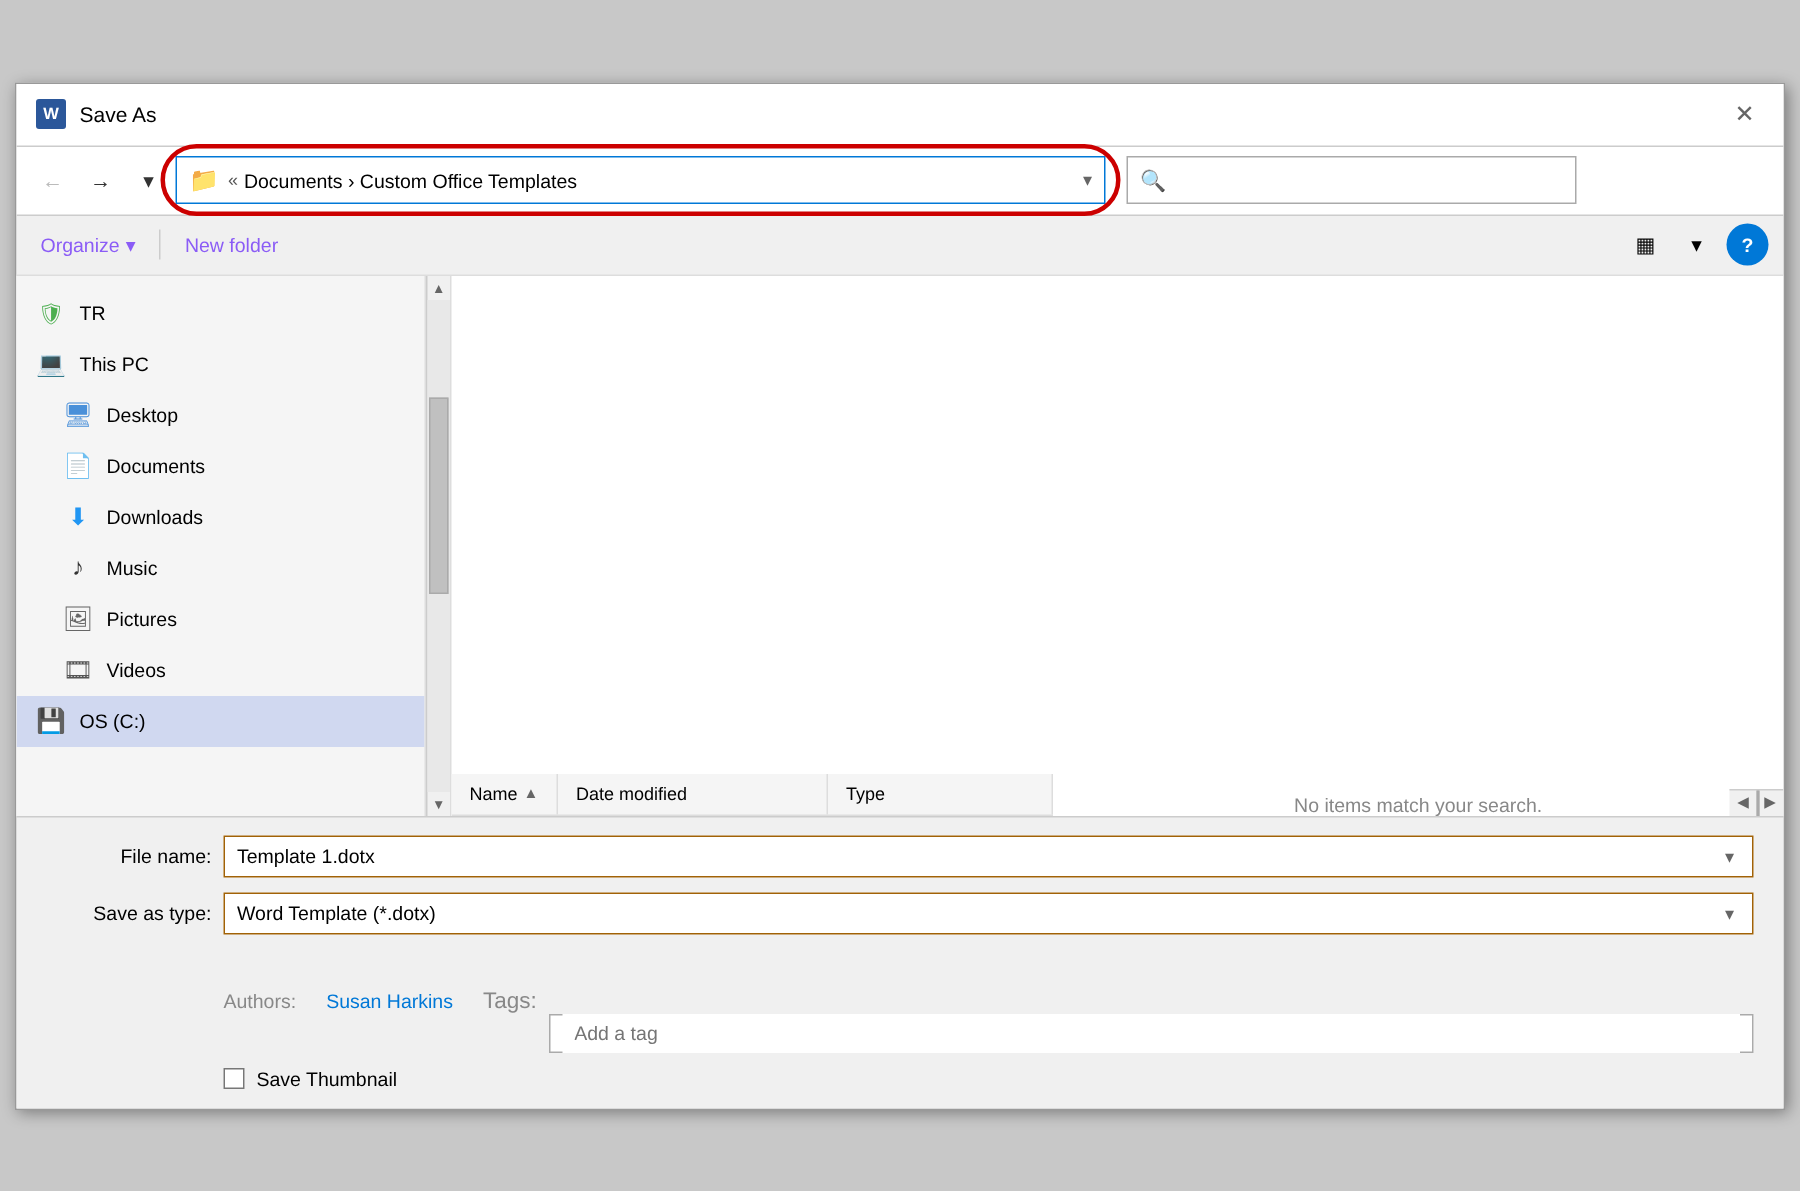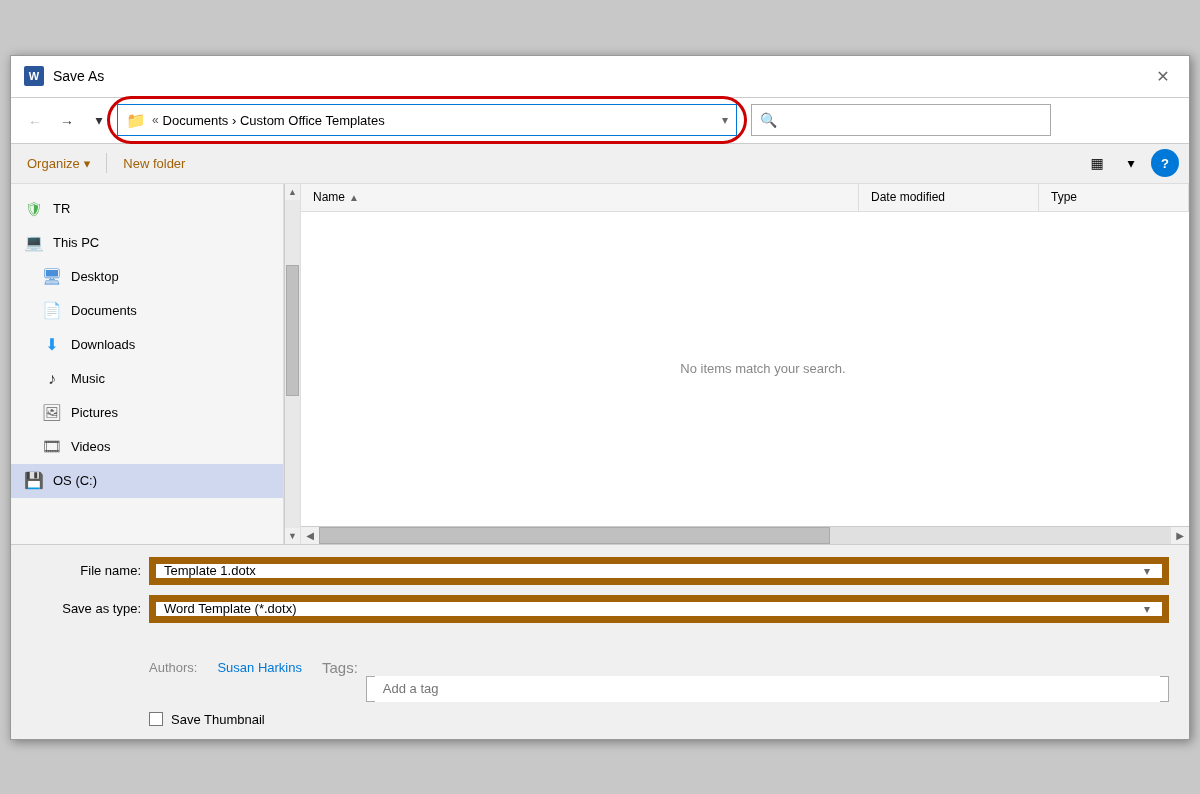--- a/index.html
+++ b/index.html
@@ -137,21 +137,21 @@
     }
     .toolbar-btn {
       display: flex;
       align-items: center;
       gap: 4px;
       background: transparent;
       border: none;
       cursor: pointer;
       padding: 4px 6px;
       font-size: 13px;
-      color: #a16207;
+      color: #8b5cf6;
       border-radius: 2px;
     }
     .toolbar-separator { width: 1px; height: 20px; background: #ccc; margin: 0 4px; }
     .toolbar-right {
       margin-left: auto;
       display: flex;
       align-items: center;
       gap: 6px;
     }
     .view-btn {
@@ -212,22 +212,23 @@
       justify-content: center;
       font-size: 16px;
       flex-shrink: 0;
     }
     .sidebar-label { font-size: 13px; }
 
     
     .file-area {
       flex: 1;
       display: flex;
-      flex-direction: column;
+      flex-direction: row;
       overflow: hidden;
+      align-items: flex-end;
     }
     .file-header {
       display: flex;
       background: #f5f5f5;
       border-bottom: 1px solid #ddd;
       height: 28px;
       align-items: center;
     }
     .file-col {
       display: flex;
@@ -339,21 +340,21 @@
       text-align: right;
       min-width: 110px;
       font-size: 13px;
       color: #000;
     }
     .form-input-wrap {
       flex: 1;
       display: flex;
       align-items: center;
       background: #fff;
-      border: 7px solid #a16207;
+      border: 1px solid #a16207;
       height: 28px;
       padding: 0 8px;
     }
     .form-input {
       flex: 1;
       border: none;
       outline: none;
       font-size: 13px;
       background: transparent;
     }

